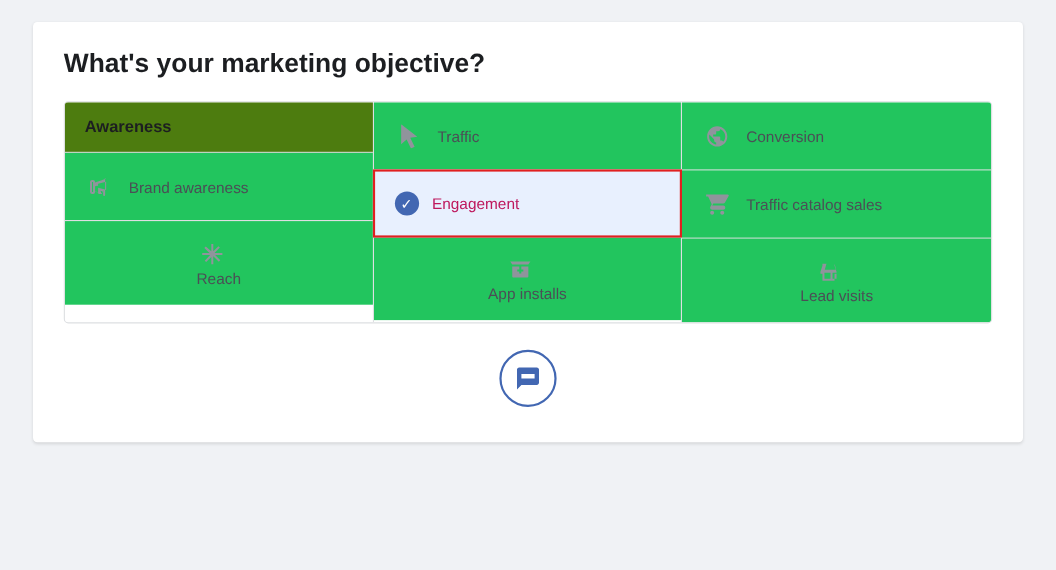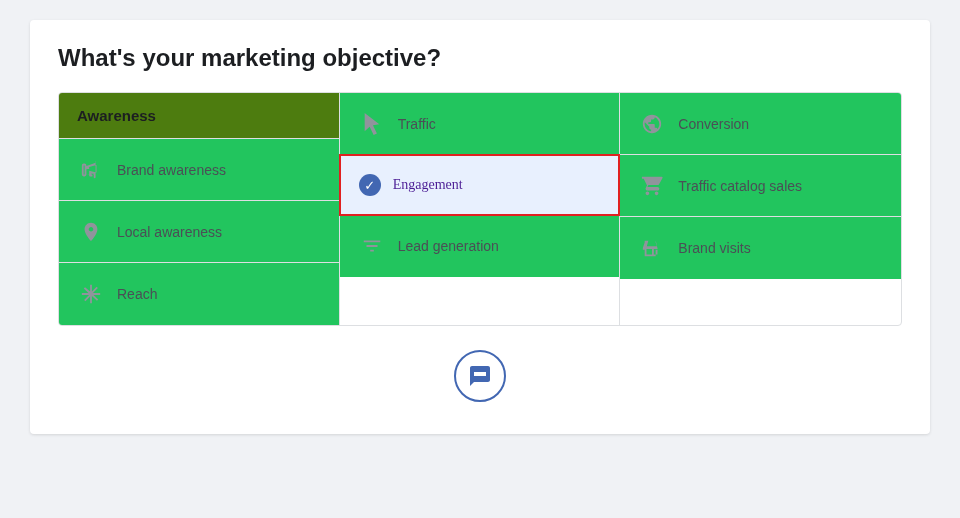--- a/index.html
+++ b/index.html
@@ -51,20 +51,21 @@
       align-items: center;
       padding: 16px 18px;
       border-bottom: 1px solid #dddfe2;
       cursor: pointer;
       background: #22c55e;
       transition: background 0.15s;
       min-height: 62px;
     }
     .item:last-child {
       border-bottom: none;
+      flex-direction: column;
     }
     .item.selected {
       background: #e8f0fe;
       border: 2px solid #e02020;
       margin: -1px;
       position: relative;
       z-index: 2;
     }
     .item-icon {
       width: 28px;
@@ -75,23 +76,22 @@
       align-items: center;
       justify-content: center;
       color: #90949c;
       font-size: 18px;
     }
     .item-label {
       font-size: 14px;
       color: #4b4f56;
     }
     .item.selected .item-label {
-      color: #4c1d95;
+      color: #be185d;
       font-weight: 500;
-      font-family: Liberation Serif, serif;
     }
     .check-circle {
       width: 22px;
       height: 22px;
       border-radius: 50%;
       background: #4267b2;
       display: flex;
       align-items: center;
       justify-content: center;
       color: white;
@@ -137,28 +137,20 @@
 
       <div class="item">
         <div class="item-icon">
           <svg class="icon-svg" viewBox="0 0 24 24" xmlns="http://www.w3.org/2000/svg">
             <path d="M18 3a1 1 0 0 0-1 1v.01L7 7.5V7a2 2 0 0 0-2-2H4a2 2 0 0 0-2 2v10a2 2 0 0 0 2 2h1a2 2 0 0 0 2-2v-.5l3 .75V18a1 1 0 0 0 1 1h2a1 1 0 0 0 .95-.68l1.05-3.02V20a1 1 0 0 0 1 1 1 1 0 0 0 1-1V4a1 1 0 0 0-1-1zM5 17H4V7h1v10zm5 .5l-3-.75v-5.5l3-.75V17.5zm4 .5h-.8l-.8-2.3 1.6.4V18zm4-3.18l-8-2V8.68l8-2v8.14z"></path>
           </svg>
         </div>
         <span class="item-label">Brand awareness</span>
       </div>
 
-      <div class="item">
-        <div class="item-icon">
-          <svg class="icon-svg" viewBox="0 0 24 24" xmlns="http://www.w3.org/2000/svg">
-            <path d="M12 2C8.13 2 5 5.13 5 9c0 5.25 7 13 7 13s7-7.75 7-13c0-3.87-3.13-7-7-7zm0 9.5c-1.38 0-2.5-1.12-2.5-2.5s1.12-2.5 2.5-2.5 2.5 1.12 2.5 2.5-1.12 2.5-2.5 2.5z"></path>
-          </svg>
-        </div>
-        <span class="item-label">Local awareness</span>
-      </div>
 
       <div class="item">
         <div class="item-icon">
           <svg class="icon-svg" viewBox="0 0 24 24" xmlns="http://www.w3.org/2000/svg">
             <path d="M11 2h2v7.17l5.07-5.07 1.42 1.42L14.17 11H22v2h-7.17l5.07 5.07-1.42 1.42L13 14.17V22h-2v-7.17l-5.07 5.07-1.42-1.42L9.83 13H2v-2h7.17L4.1 5.93l1.42-1.42L11 9.17V2z"></path>
           </svg>
         </div>
         <span class="item-label">Reach</span>
       </div>
     </div>
@@ -172,30 +164,30 @@
           </svg>
         </div>
         <span class="item-label">Traffic</span>
       </div>
 
       <div class="item selected">
         <div class="check-circle">✓</div>
         <span class="item-label">Engagement</span>
       </div>
 
-
-
-      <div class="item">
-        <div class="item-icon">
-          <svg class="icon-svg" viewBox="0 0 24 24" xmlns="http://www.w3.org/2000/svg">
-            <path d="M10 18h4v-2h-4v2zM3 6v2h18V6H3zm3 7h12v-2H6v2z"></path>
-          </svg>
-        </div>
-        <span class="item-label">Lead generation</span>
-      </div>
+      <div class="item">
+        <div class="item-icon">
+          <svg class="icon-svg" viewBox="0 0 24 24" xmlns="http://www.w3.org/2000/svg">
+            <path d="M20 7H4L2 4h20l-2 3zm-1 13H5a1 1 0 0 1-1-1V9h16v10a1 1 0 0 1-1 1zm-8-8H9v2h2v2h2v-2h2v-2h-2V9h-2v3z"></path>
+          </svg>
+        </div>
+        <span class="item-label">App installs</span>
+      </div>
+
+
     </div>
 
     <div class="column">
 
       <div class="item">
         <div class="item-icon">
           <svg class="icon-svg" viewBox="0 0 24 24" xmlns="http://www.w3.org/2000/svg">
             <path d="M12 2C6.48 2 2 6.48 2 12s4.48 10 10 10 10-4.48 10-10S17.52 2 12 2zm-1 17.93c-3.95-.49-7-3.85-7-7.93 0-.62.08-1.21.21-1.79L9 15v1c0 1.1.9 2 2 2v1.93zm6.9-2.54c-.26-.81-1-1.39-1.9-1.39h-1v-3c0-.55-.45-1-1-1H8v-2h2c.55 0 1-.45 1-1V7h2c1.1 0 2-.9 2-2v-.41c2.93 1.19 5 4.06 5 7.41 0 2.08-.8 3.97-2.1 5.39z"></path>
           </svg>
         </div>
@@ -210,21 +202,21 @@
         </div>
         <span class="item-label">Traffic catalog sales</span>
       </div>
 
       <div class="item">
         <div class="item-icon">
           <svg class="icon-svg" viewBox="0 0 24 24" xmlns="http://www.w3.org/2000/svg">
             <path d="M20 4H4v2l-2 6v2h2v7h12v-7h2v-2l-2-6V4zm-8 15H6v-6h6v6zm6-9H6.34L8 4h8l1.66 6zm0 9h-4v-6h4v6z"></path>
           </svg>
         </div>
-        <span class="item-label">Brand visits</span>
+        <span class="item-label">Lead visits</span>
       </div>
     </div>
 
   </div>
 
   <div class="bottom-icon-area">
     <div class="chat-button">
       <svg width="24" height="24" viewBox="0 0 24 24" fill="#4267b2" xmlns="http://www.w3.org/2000/svg">
         <path d="M20 2H4c-1.1 0-2 .9-2 2v18l4-4h14c1.1 0 2-.9 2-2V4c0-1.1-.9-2-2-2zm-2 10H6V8h12v4z"></path>
         <rect x="9" y="14" width="6" height="2" fill="#4267b2"></rect>

